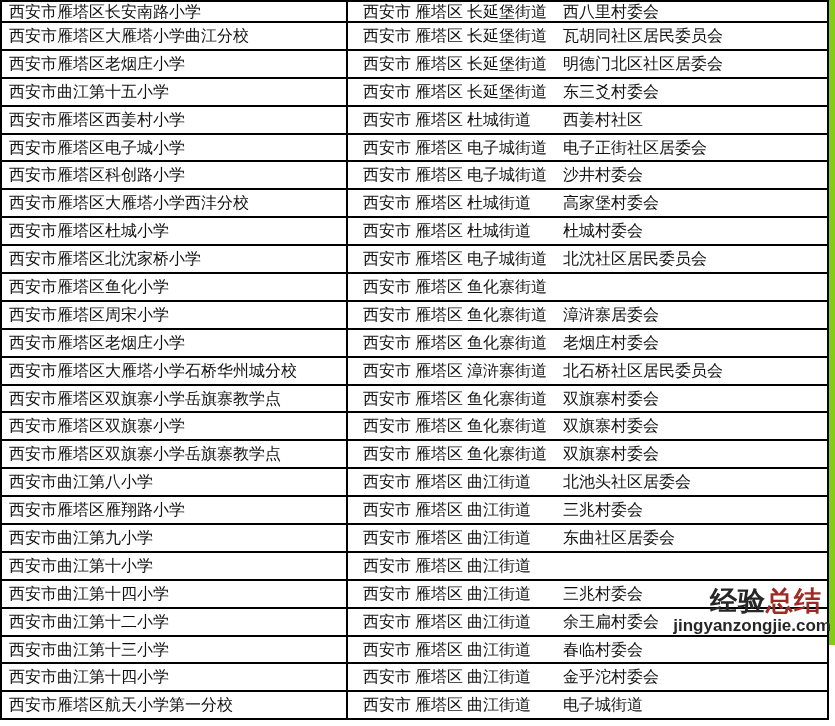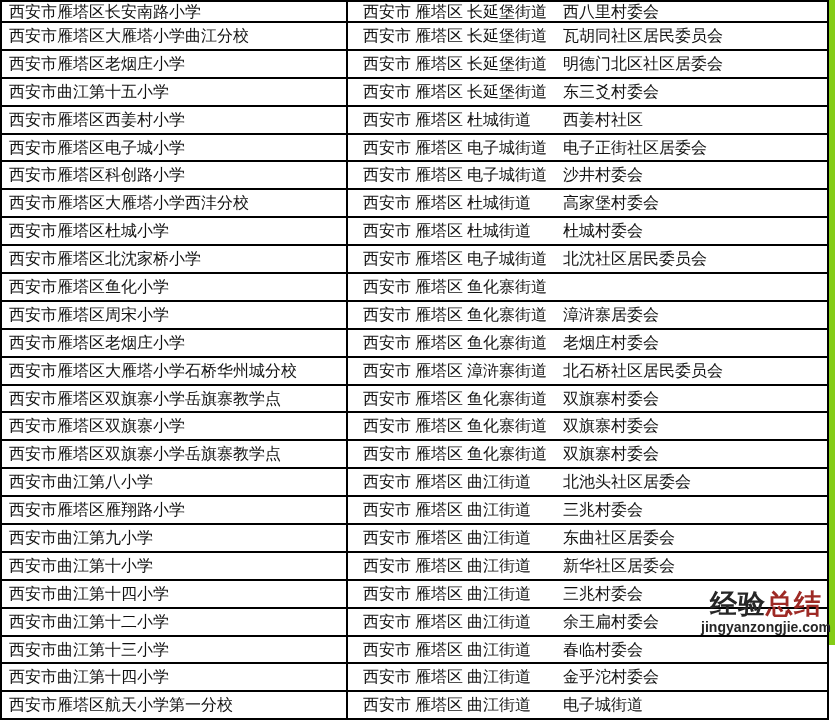--- a/index.html
+++ b/index.html
@@ -58,21 +58,21 @@
   }
   .wm-brand {
     font-size: 27px;
     font-weight: bold;
     letter-spacing: 1px;
     font-family: "Liberation Sans", "DejaVu Sans", sans-serif;
     white-space: nowrap;
     padding-right: 9px;
   }
   .wm-domain {
-    font-size: 14px;
+    font-size: 17px;
     font-weight: bold;
     font-family: "Liberation Sans", "DejaVu Sans", sans-serif;
     margin-top: 2px;
     white-space: nowrap;
     text-align: center;
   }
 </style>
 </head>
 <body>
 
@@ -195,21 +195,20 @@
 
     <div class="trow">
       <div class="cell cell-school">西安市曲江第九小学</div>
       <div class="cell cell-region">西安市 雁塔区 曲江街道</div>
       <div class="cell cell-committee">东曲社区居委会</div>
     </div>
 
     <div class="trow">
       <div class="cell cell-school">西安市曲江第十小学</div>
       <div class="cell cell-region">西安市 雁塔区 曲江街道</div>
-      <div class="cell cell-committee">新华社区居委会</div>
     </div>
 
     <div class="trow">
       <div class="cell cell-school">西安市曲江第十四小学</div>
       <div class="cell cell-region">西安市 雁塔区 曲江街道</div>
       <div class="cell cell-committee">三兆村委会</div>
     </div>
 
     <div class="trow">
       <div class="cell cell-school">西安市曲江第十二小学</div>

